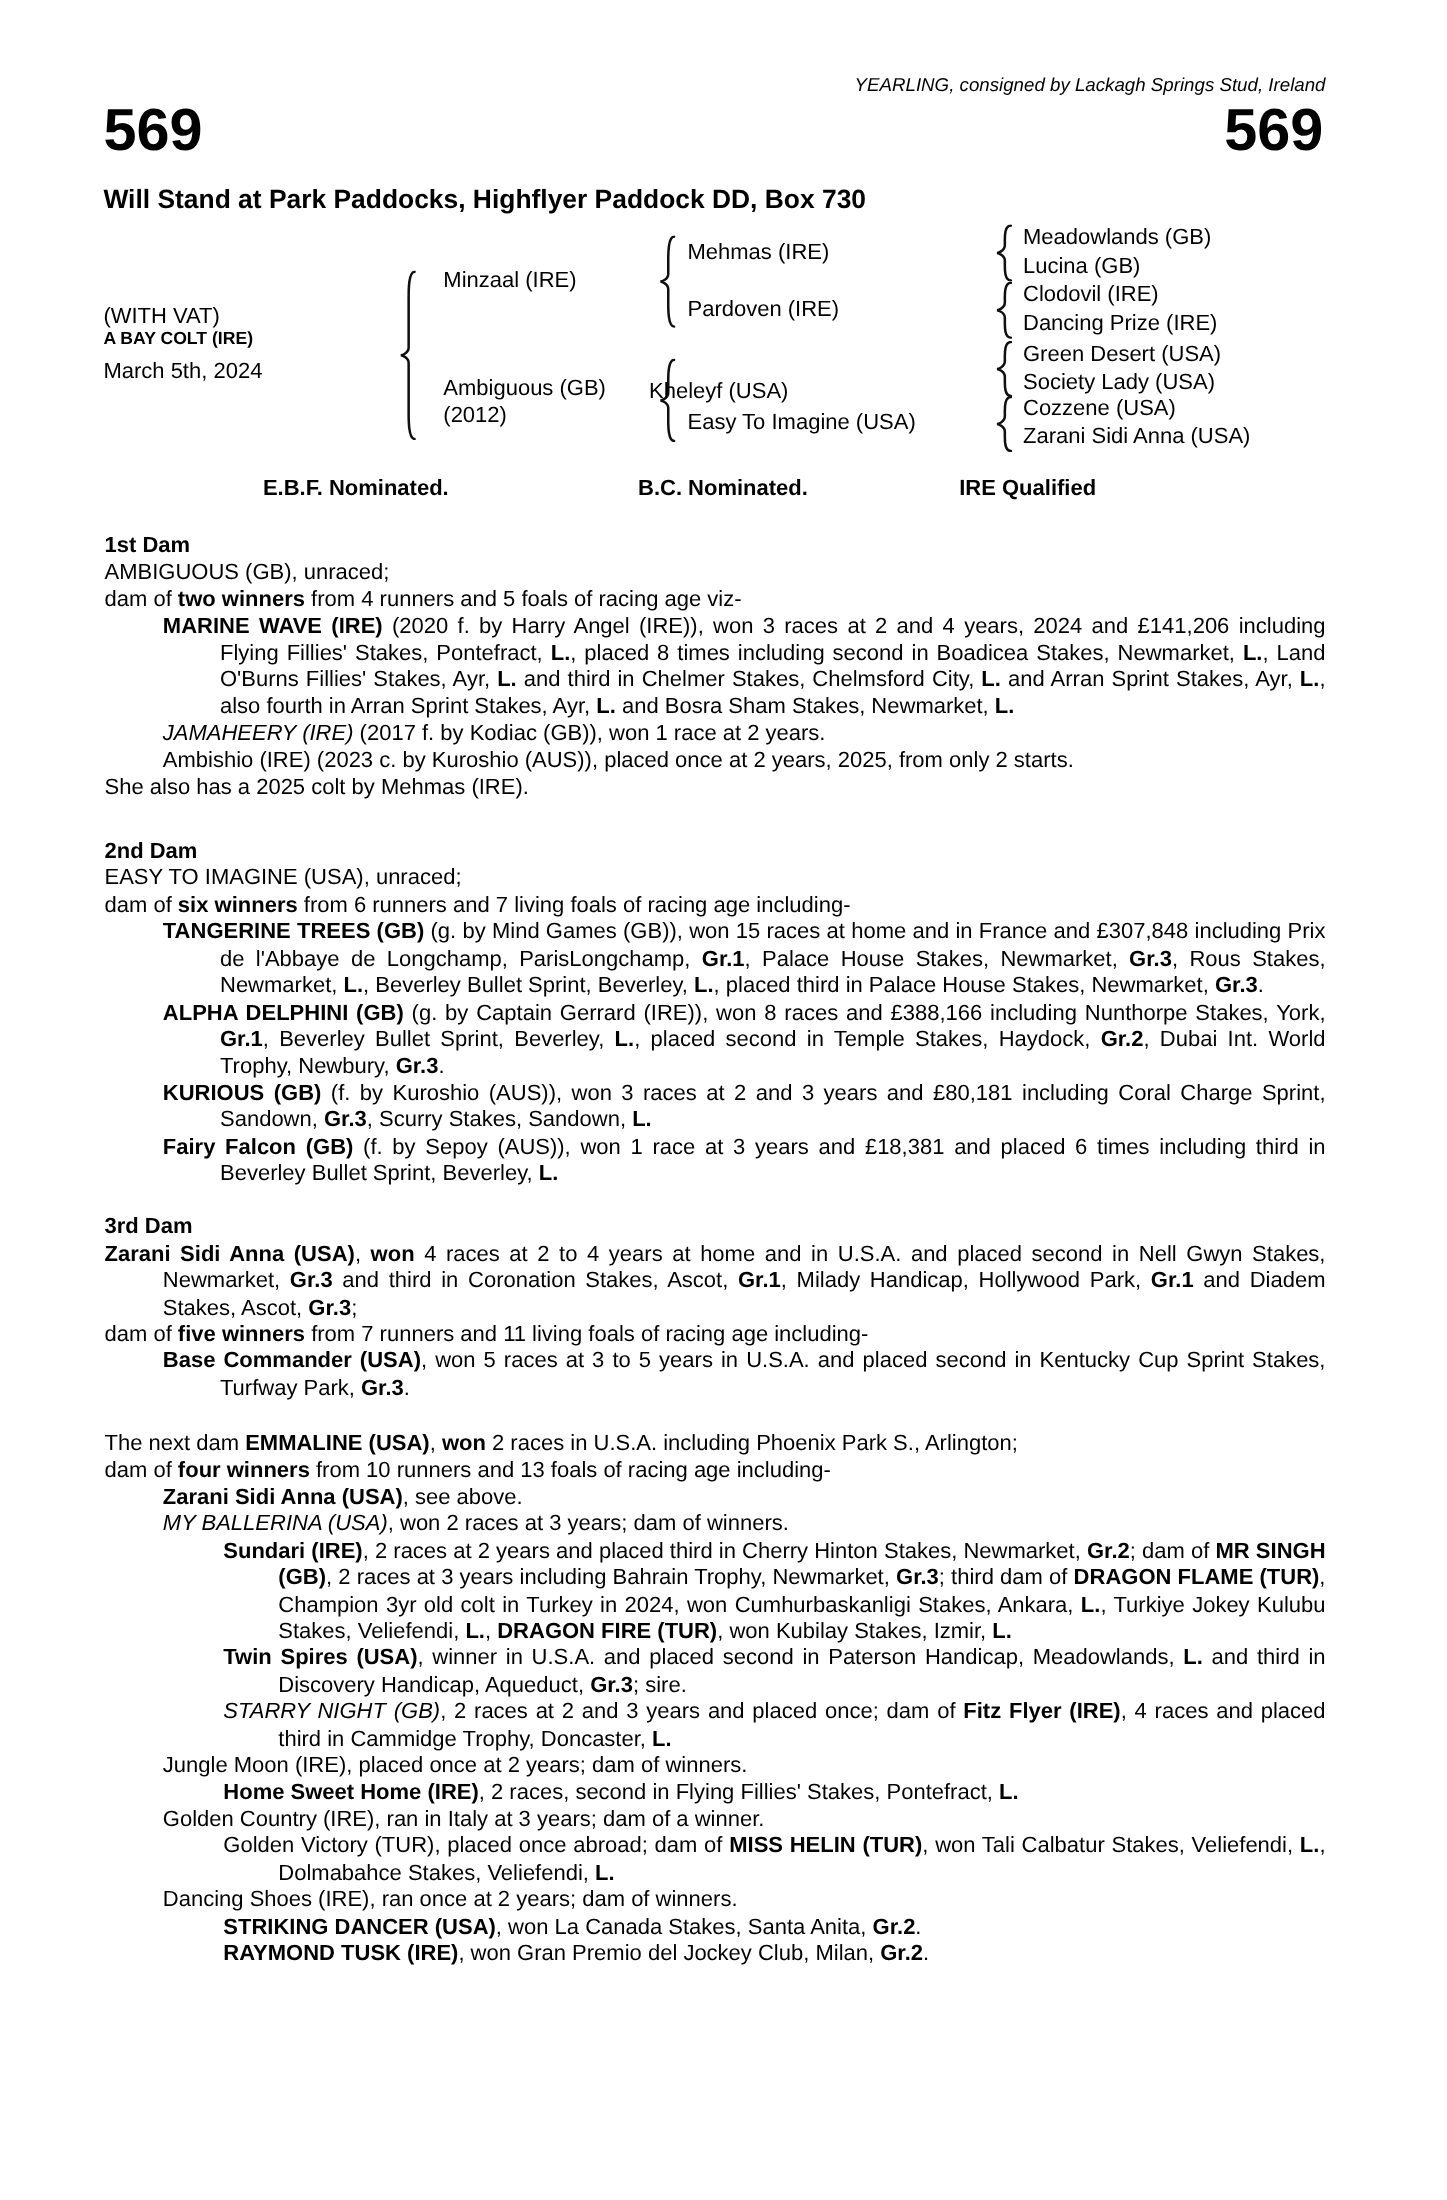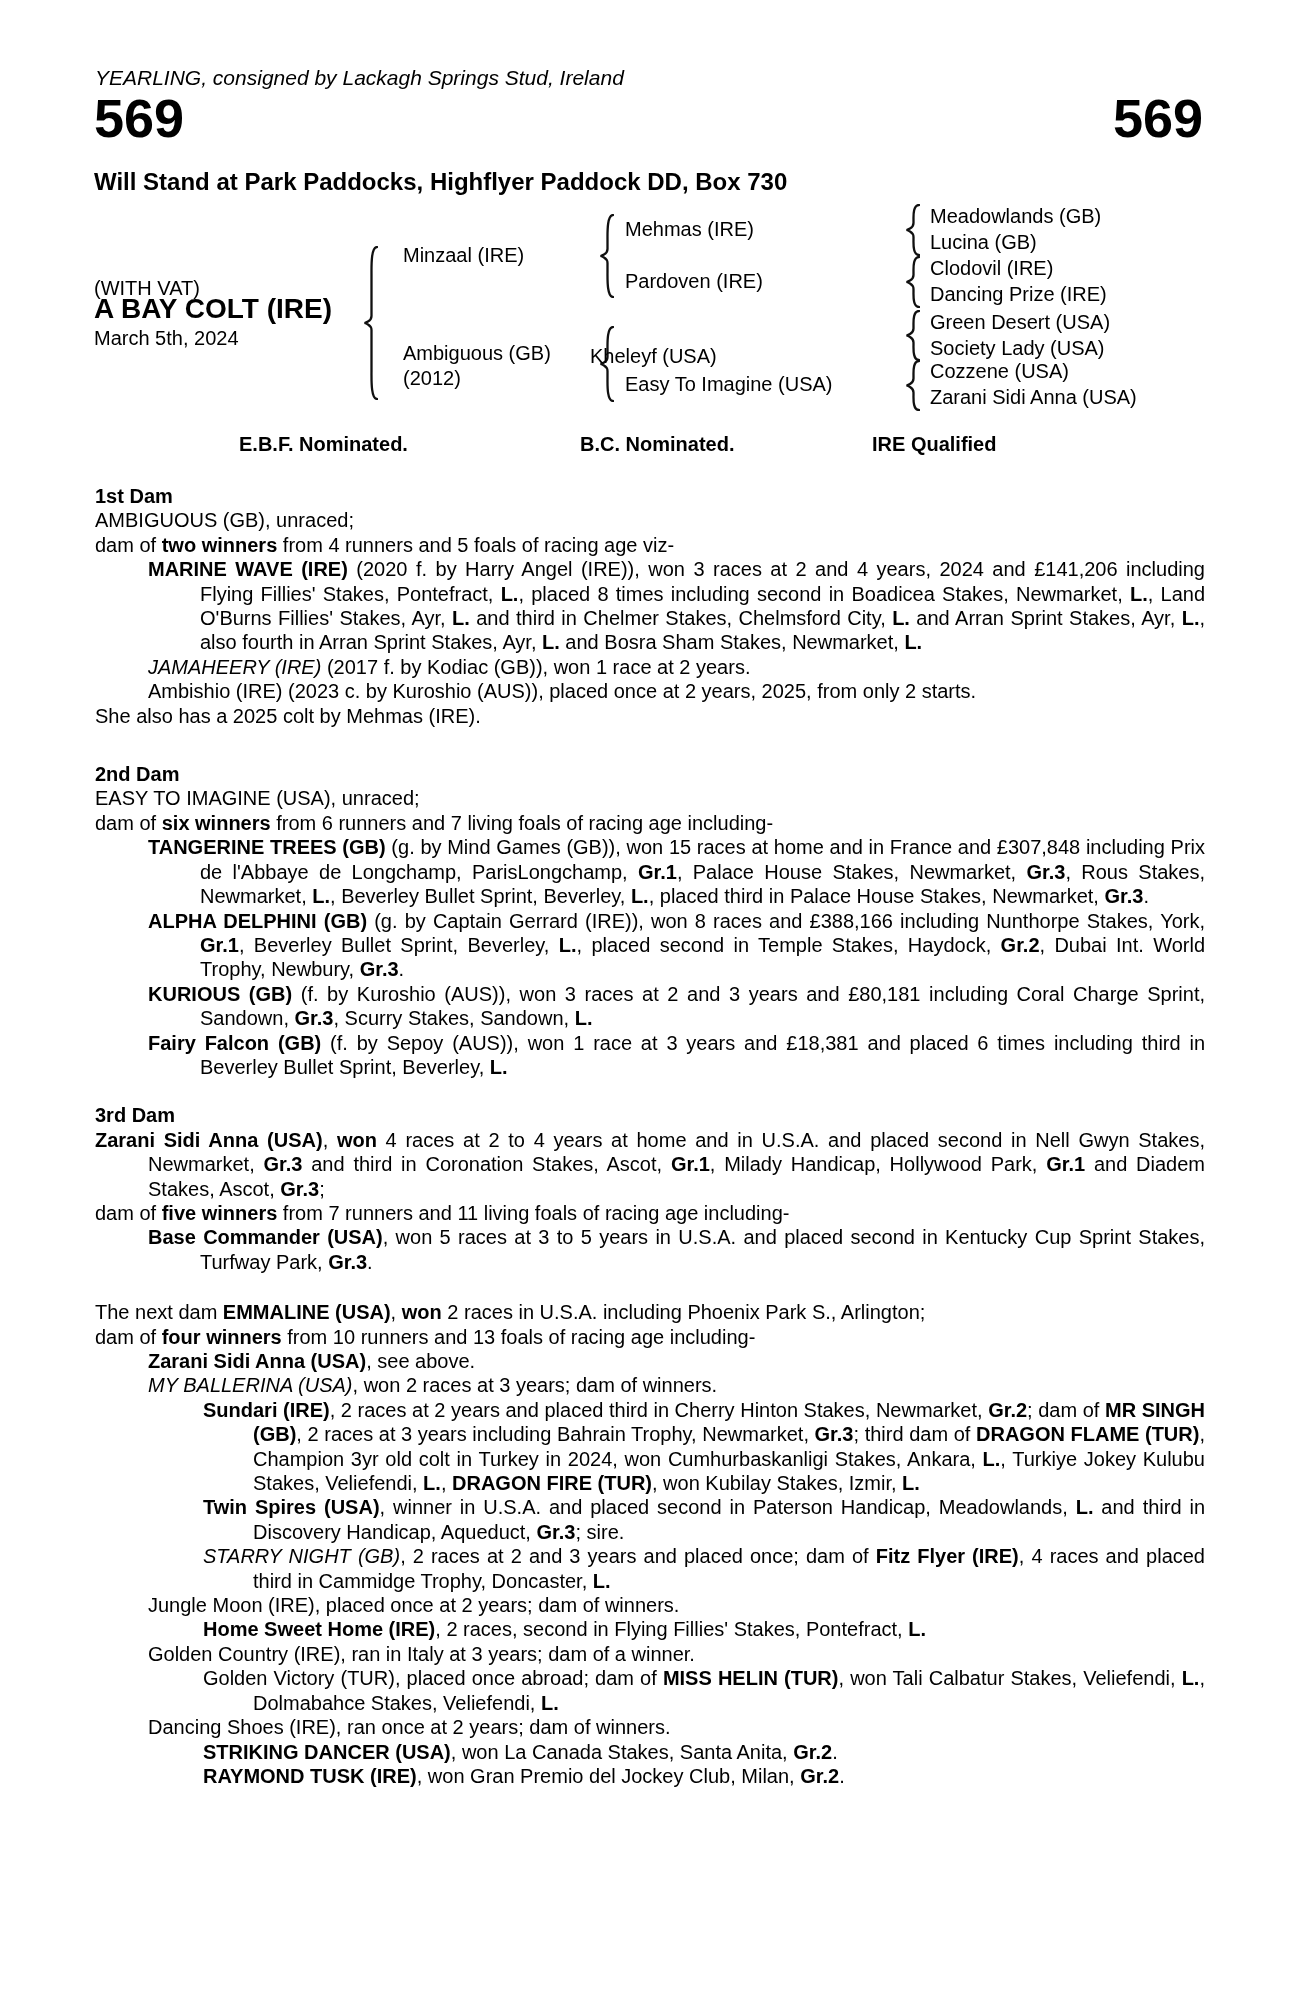--- a/index.html
+++ b/index.html
@@ -3,27 +3,27 @@
 <meta charset="utf-8">
 <style>
   html,body{margin:0;padding:0;}
   body{
     width:1315px;height:2000px;background:#ffffff;color:#000;
     font-family:"Liberation Sans","DejaVu Sans",sans-serif;
     font-size:20px;line-height:24.4px;overflow:hidden;position:relative;
   }
   .tophead{position:relative;width:1315px;height:484px;}
   .pos{position:absolute;white-space:nowrap;}
-  .consign{position:absolute;left:95px;top:66px;width:1110px;text-align:left;font-style:italic;font-size:21px;}
+  .consign{position:absolute;left:95px;top:66px;width:1110px;text-align:right;font-style:italic;font-size:17px;}
   .lot{position:absolute;top:96px;font-weight:bold;font-size:54px;line-height:44px;}
   .lot-l{left:94px;}
   .lot-r{right:112px;}
   .stand{position:absolute;left:94px;top:170px;font-weight:bold;font-size:24px;}
   .vat{left:94px;top:276px;}
-  .subj{left:94px;top:297px;font-weight:bold;font-size:28px;}
+  .subj{left:94px;top:297px;font-weight:bold;font-size:16px;}
   .foal{left:94px;top:326px;}
   .pname{position:absolute;white-space:nowrap;line-height:20px;}
   .brace{position:absolute;}
   .ebf{position:absolute;top:432px;font-weight:bold;white-space:nowrap;}
   .bodytext{padding-left:95px;width:1110px;}
   .sec-h{font-weight:bold;margin:0;}
   .bp{margin:0;text-align:justify;}
   .b{font-weight:bold;}
   .i{font-style:italic;}
   .l0h{padding-left:53px;text-indent:-53px;}

